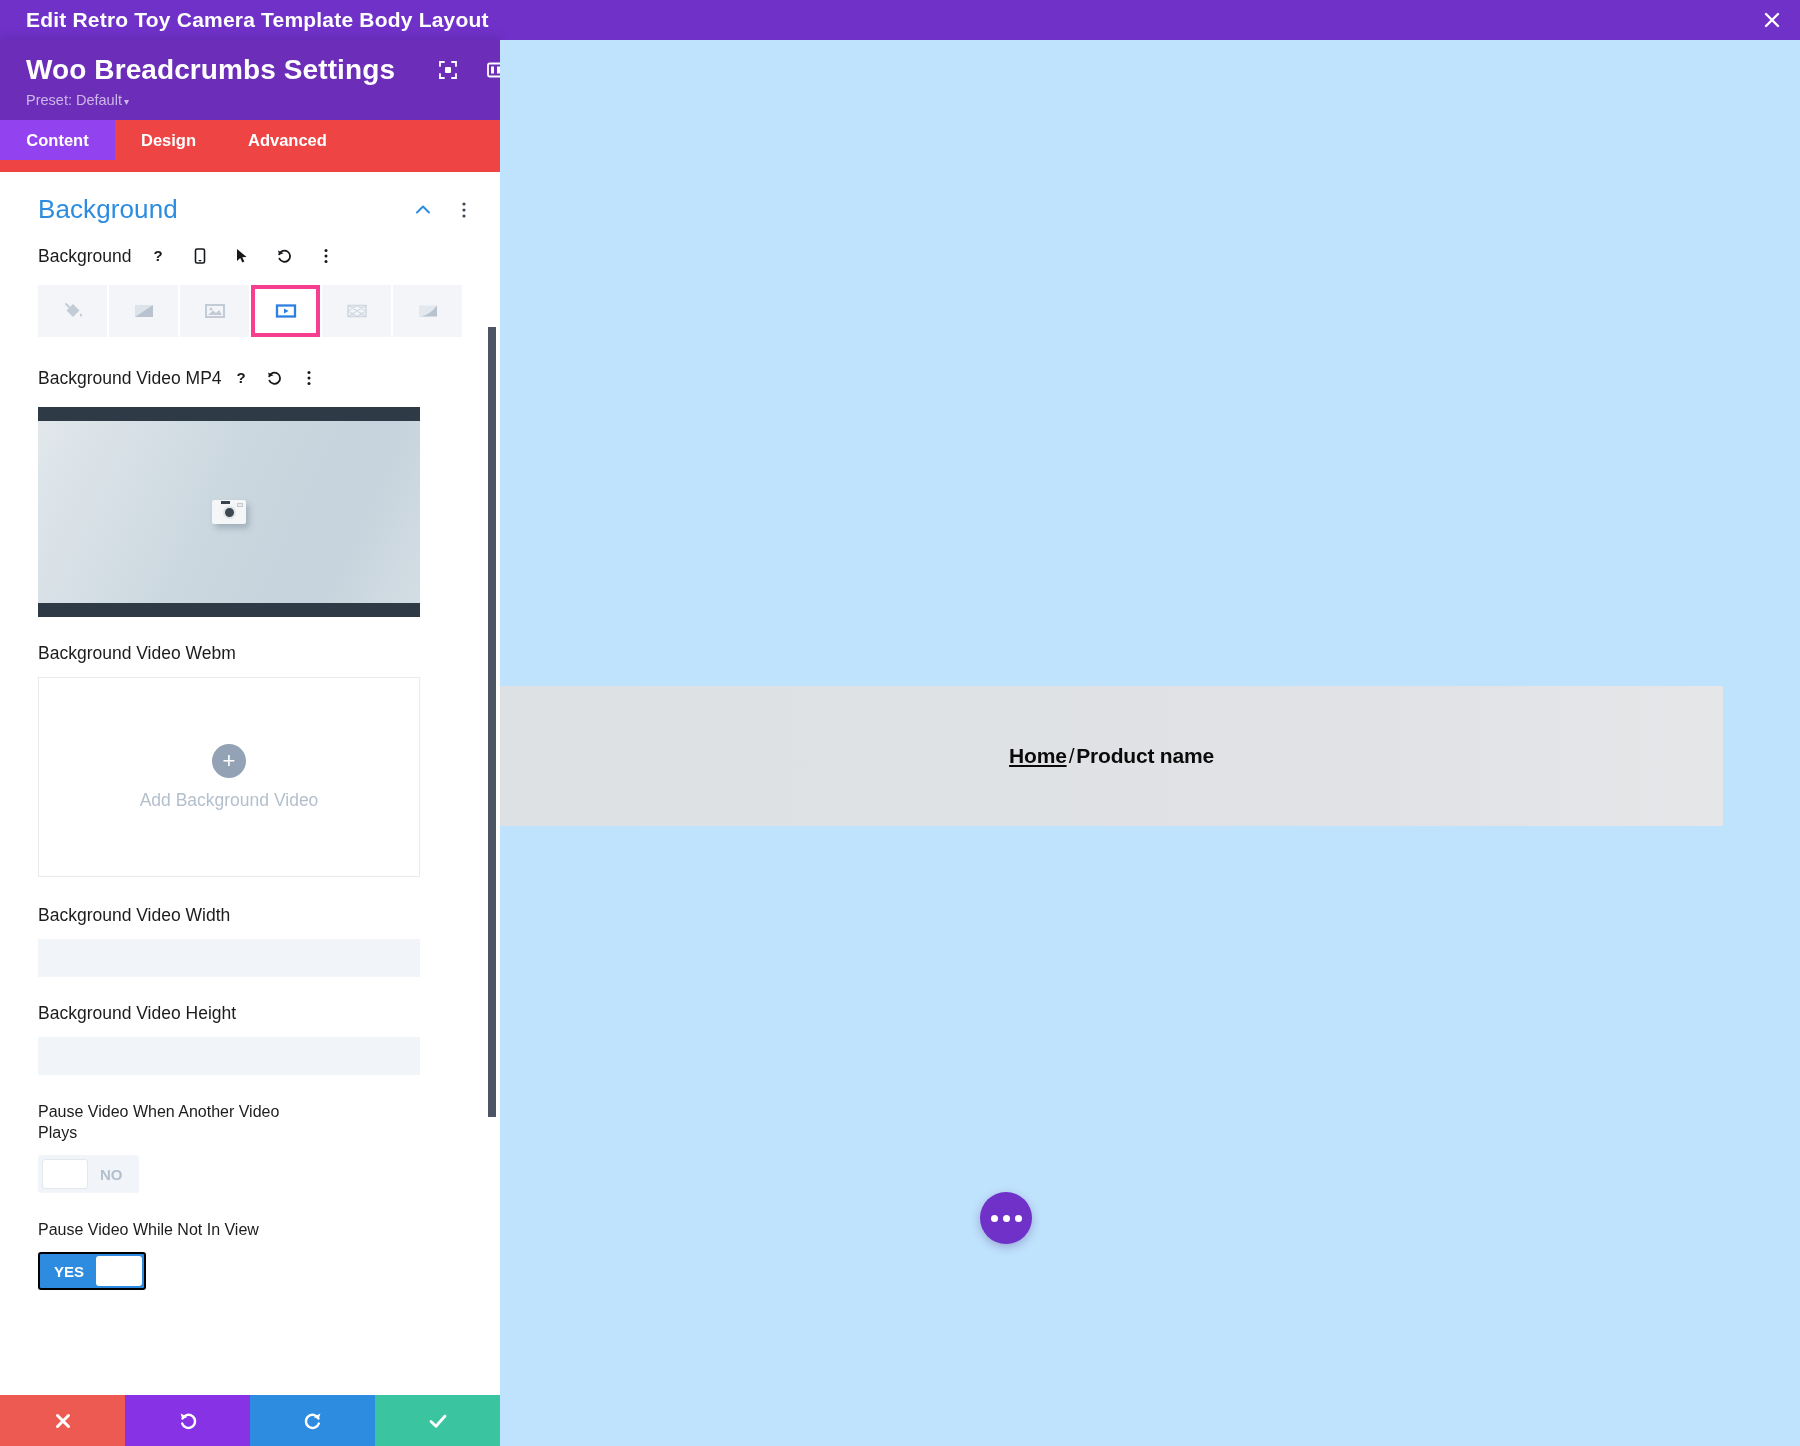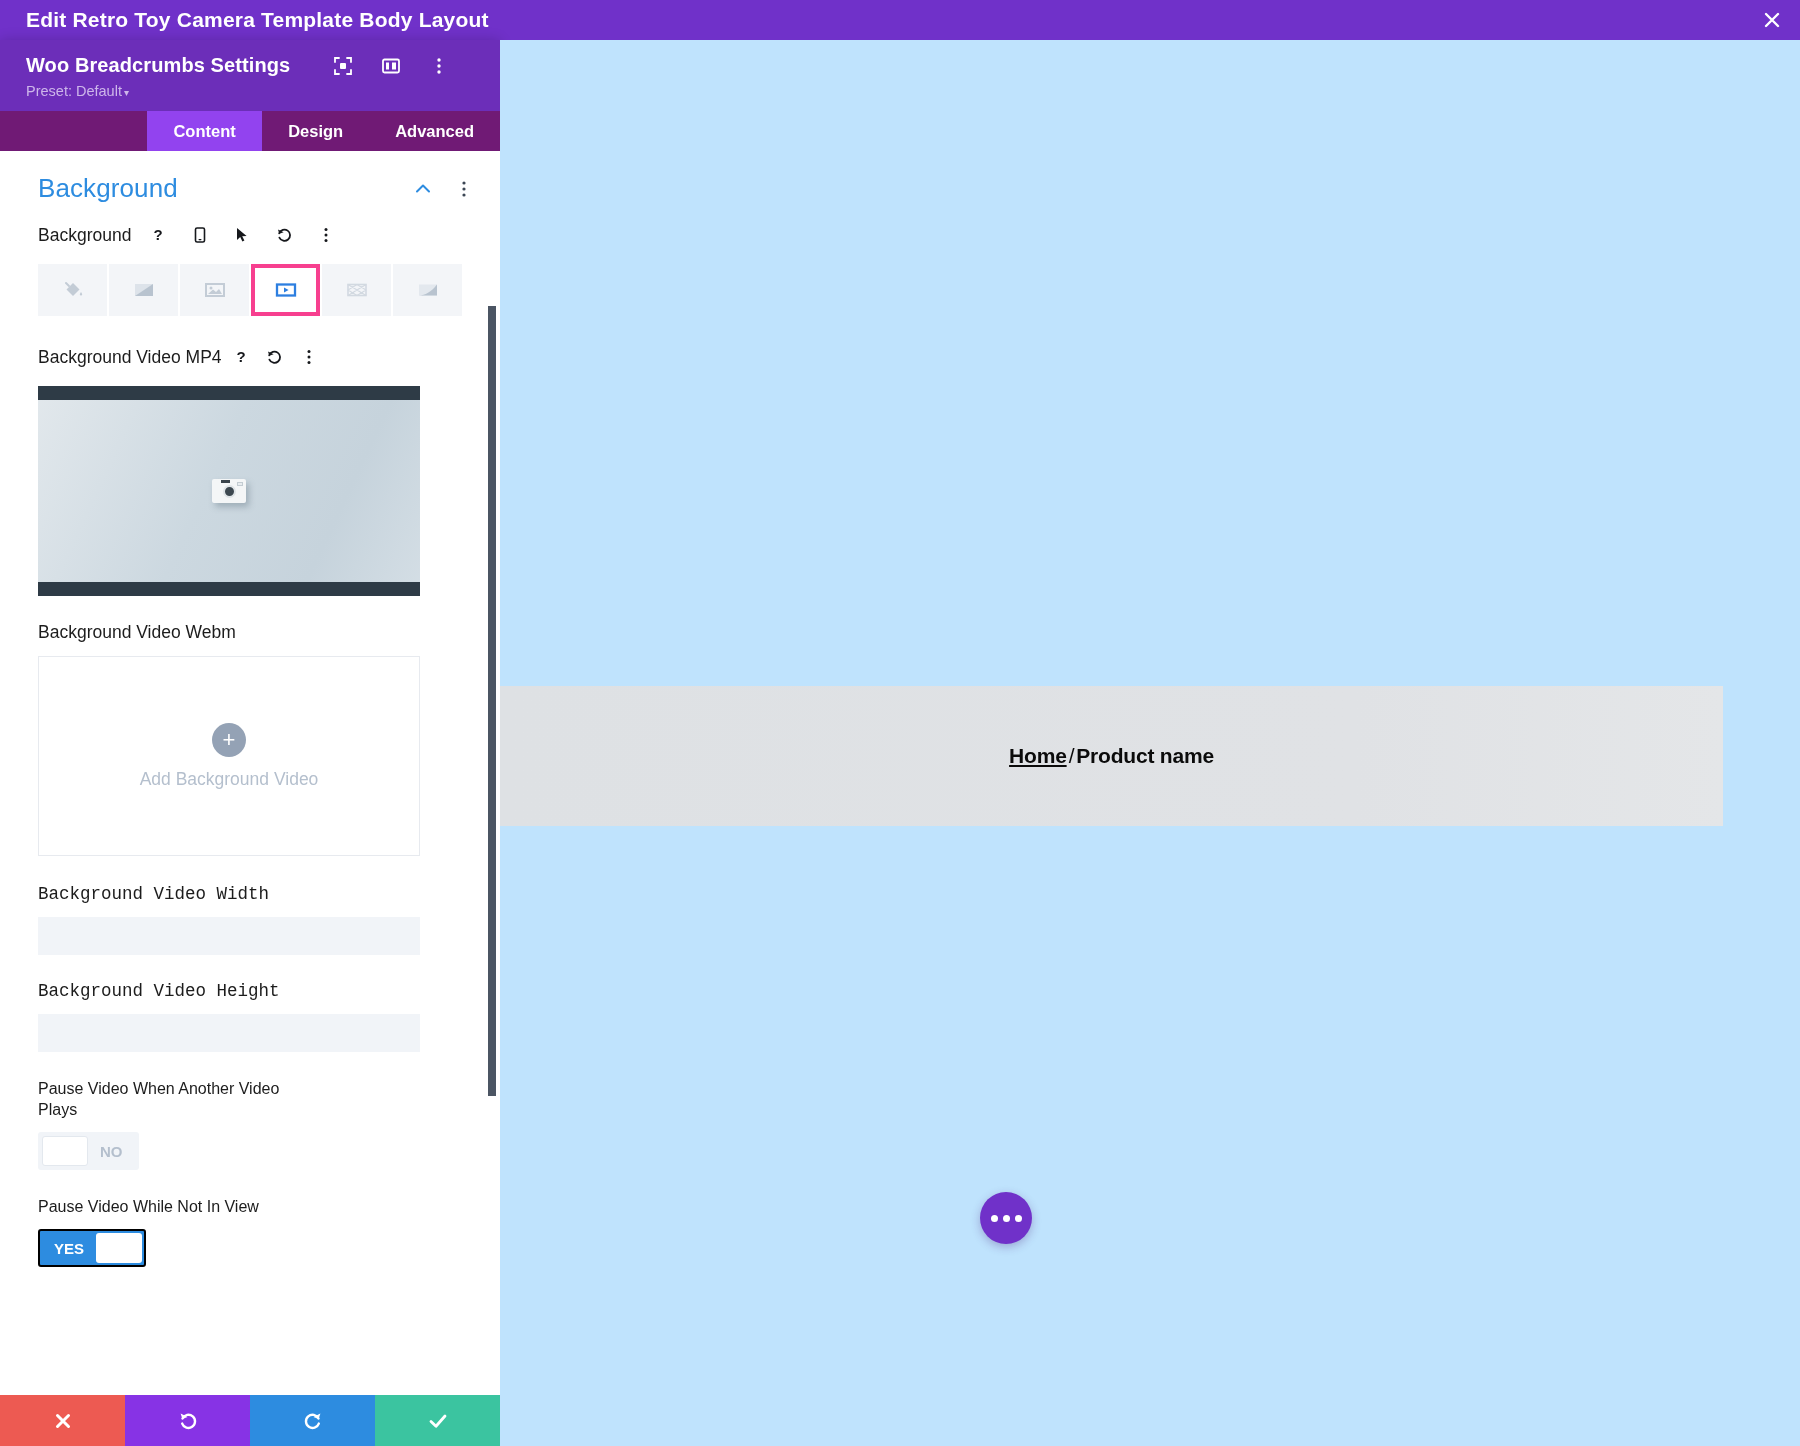--- a/index.html
+++ b/index.html
@@ -28,30 +28,30 @@
 
   
   .panel {
     position: absolute; left: 0; top: 40px; width: 500px; height: 1406px;
     background: #ffffff; display: flex; flex-direction: column;
     box-shadow: 0 0 12px rgba(0,0,0,.18);
   }
   .panel-header { background: #6c2eb9; padding: 14px 26px 12px 26px; position: relative; }
   .panel-header-row { display: flex; align-items: center; }
   .panel-title {
-    font-size: 20px; font-weight: bold; color: #ffffff; letter-spacing: .1px;
+    font-size: 28px; font-weight: bold; color: #ffffff; letter-spacing: .1px;
     flex: 0 0 auto;
   }
   .panel-header-icons { display: flex; align-items: center; gap: 26px; margin-left: 42px; }
   .ph-icon { width: 22px; height: 22px; display: flex; align-items: center; justify-content: center; cursor: pointer; }
   .preset-line { margin-top: 6px; font-size: 14.5px; color: #cdb6ea; cursor: pointer; }
   .preset-caret { font-size: 10px; margin-left: 2px; }
 
   
-  .tabs { display: flex; background: #701a75; height: 40px; justify-content: flex-end; }
+  .tabs { display: flex; background: #ef4444; height: 52px; }
   .tab {
     display: flex; align-items: center; justify-content: center;
     height: 40px; color: #ffffff; font-size: 16.5px; font-weight: bold;
     cursor: pointer; padding: 0 26px;
   }
   .tab.content-tab { width: 115px; padding: 0; }
   .tab.active { background: #9243ef; }
 
   
   .panel-body { flex: 1; position: relative; overflow: hidden; background: #ffffff; }
@@ -127,21 +127,21 @@
     color: #ffffff; font-size: 22px; line-height: 1; font-weight: 300;
   }
   .upload-text { margin-top: 12px; font-size: 17.5px; color: #b4bfcd; }
 
   .text-input {
     width: 382px; height: 38px; background: #f1f4f8; border: none; outline: none;
     font-size: 16px; color: #1c1c1c; padding: 0 12px;
     font-family: "Liberation Sans", sans-serif;
   }
   .field-block { margin-bottom: 26px; }
-  .field-block .sub-label { display: block; margin-bottom: 13px; font-family: Liberation Mono, monospace; }
+  .field-block .sub-label { display: block; margin-bottom: 13px; }
 
   
   .toggle {
     display: inline-flex; align-items: center; cursor: pointer;
     border-radius: 3px; padding: 4px;
   }
   .toggle.off { background: #f1f4f8; }
   .toggle.on { background: #2d8ce0; border: 2px solid #000000; padding: 2px; }
   .toggle-knob { width: 46px; height: 30px; background: #ffffff; border-radius: 3px; }
   .toggle.off .toggle-knob { border: 1px solid #e3e8ee; }

